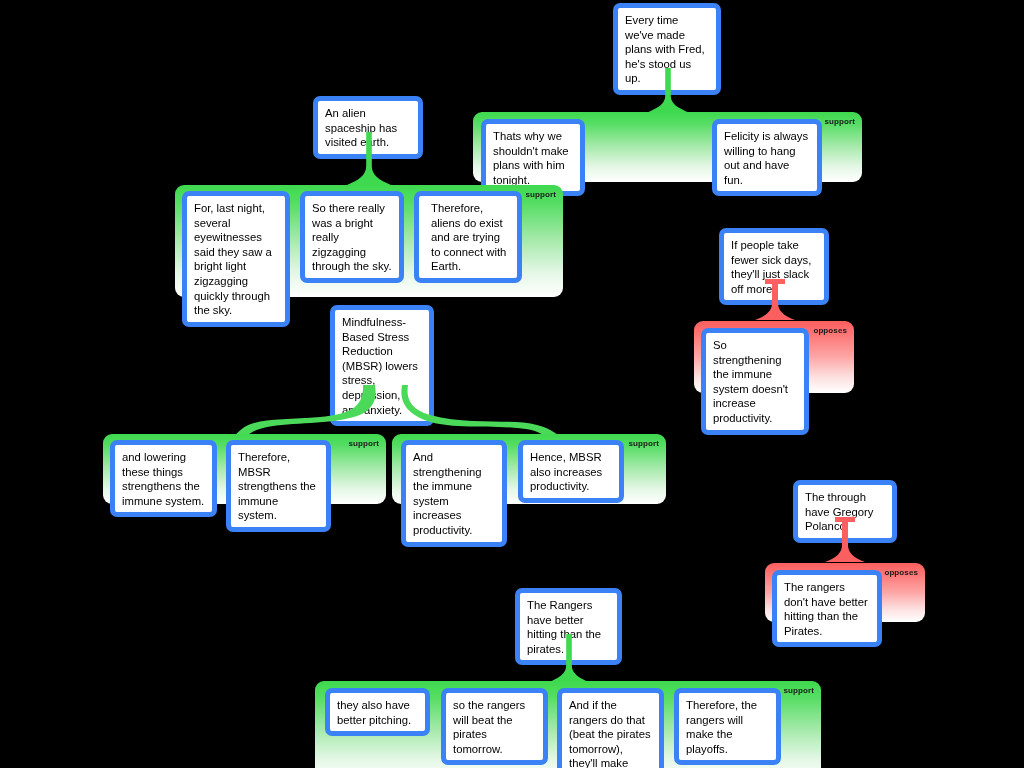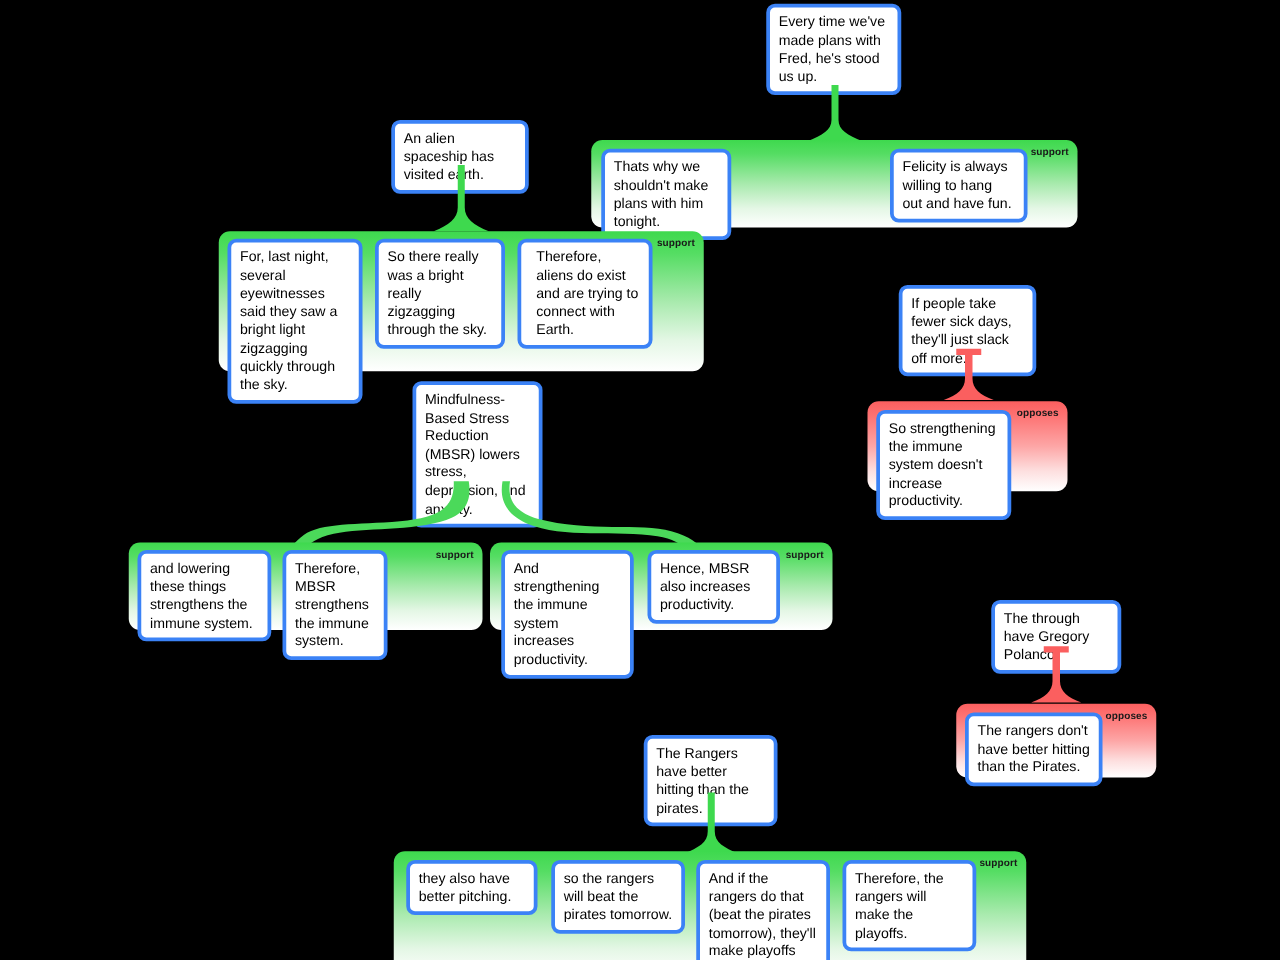--- a/index.html
+++ b/index.html
@@ -39,21 +39,21 @@
     letter-spacing: .1px;
     line-height: 10px;
     white-space: nowrap;
   }
 
   
   .card {
     position: absolute;
     box-sizing: border-box;
     background: #ffffff;
-    border: 3px solid #3b82f6;
+    border: 5px solid #3b82f6;
     border-radius: 7px;
     padding: 5px 7px 4px 7px;
     font-size: 11.3px;
     line-height: 14.6px;
     color: #000000;
   }
   .card.root {
     box-shadow: 0 1px 2px rgba(0,0,0,.35);
   }
 
@@ -111,21 +111,21 @@
     <svg width="220" height="55" viewBox="0 0 220 55">
       <path d="M6,0 C4,13 8,24 28,30 C70,41 110,33 135,40 C150,44 157,50 160,55
                L147,55 C143,50 136,46 124,44 C92,39 48,46 20,34 C0,25 -2,12 0,0 Z" transform="translate(6,0)" fill="#4bd95a"></path>
     </svg>
   </div>
 
   <div class="group support" style="left:103px; top:434px; width:283px; height:70px;">
     <span class="group-label">support</span>
   </div>
   <div class="card" style="left:110px; top:440px; width:107px;">and lowering these things strengthens the immune system.</div>
-  <div class="card" style="left:226px; top:440px; width:84px;">Therefore, MBSR strengthens the immune system.</div>
+  <div class="card" style="left:226px; top:440px; width:105px;">Therefore, MBSR strengthens the immune system.</div>
 
   <div class="group support" style="left:392px; top:434px; width:274px; height:70px;">
     <span class="group-label">support</span>
   </div>
   <div class="card" style="left:401px; top:440px; width:106px;">And strengthening the immune system increases productivity.</div>
   <div class="card" style="left:518px; top:440px; width:106px;">Hence, MBSR also increases productivity.</div>
 
   <div class="card root" style="left:719px; top:228px; width:110px;">If people take fewer sick days, they'll just slack off more.</div>
 
   <div class="conn" style="left:750px; top:279px; width:50px; height:44px;">

